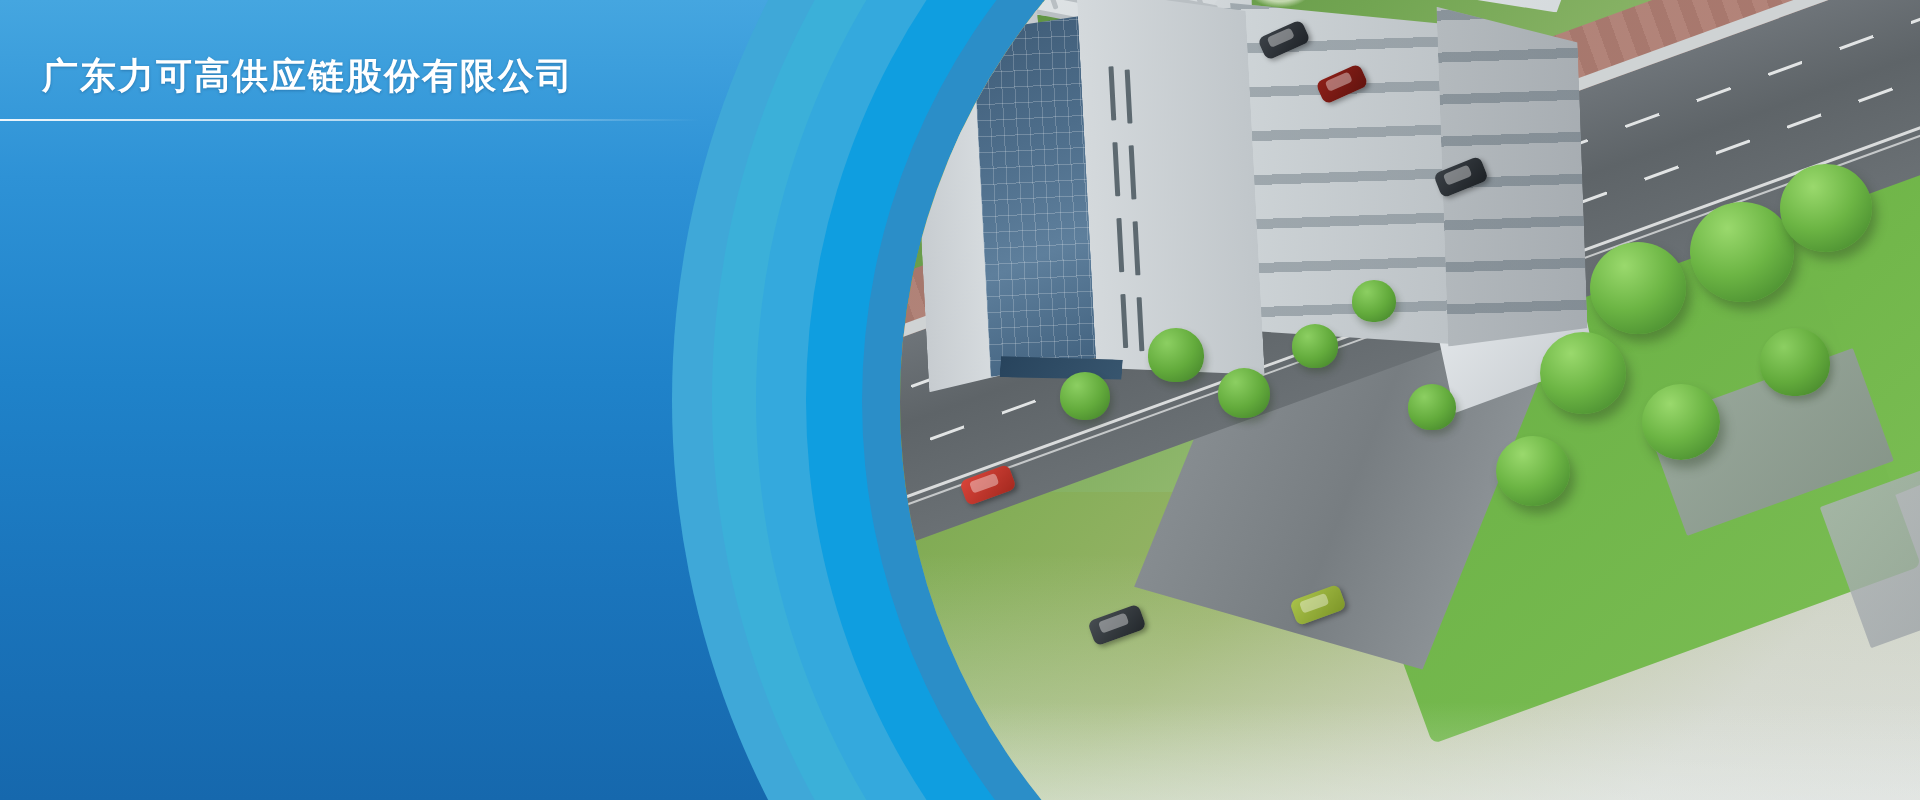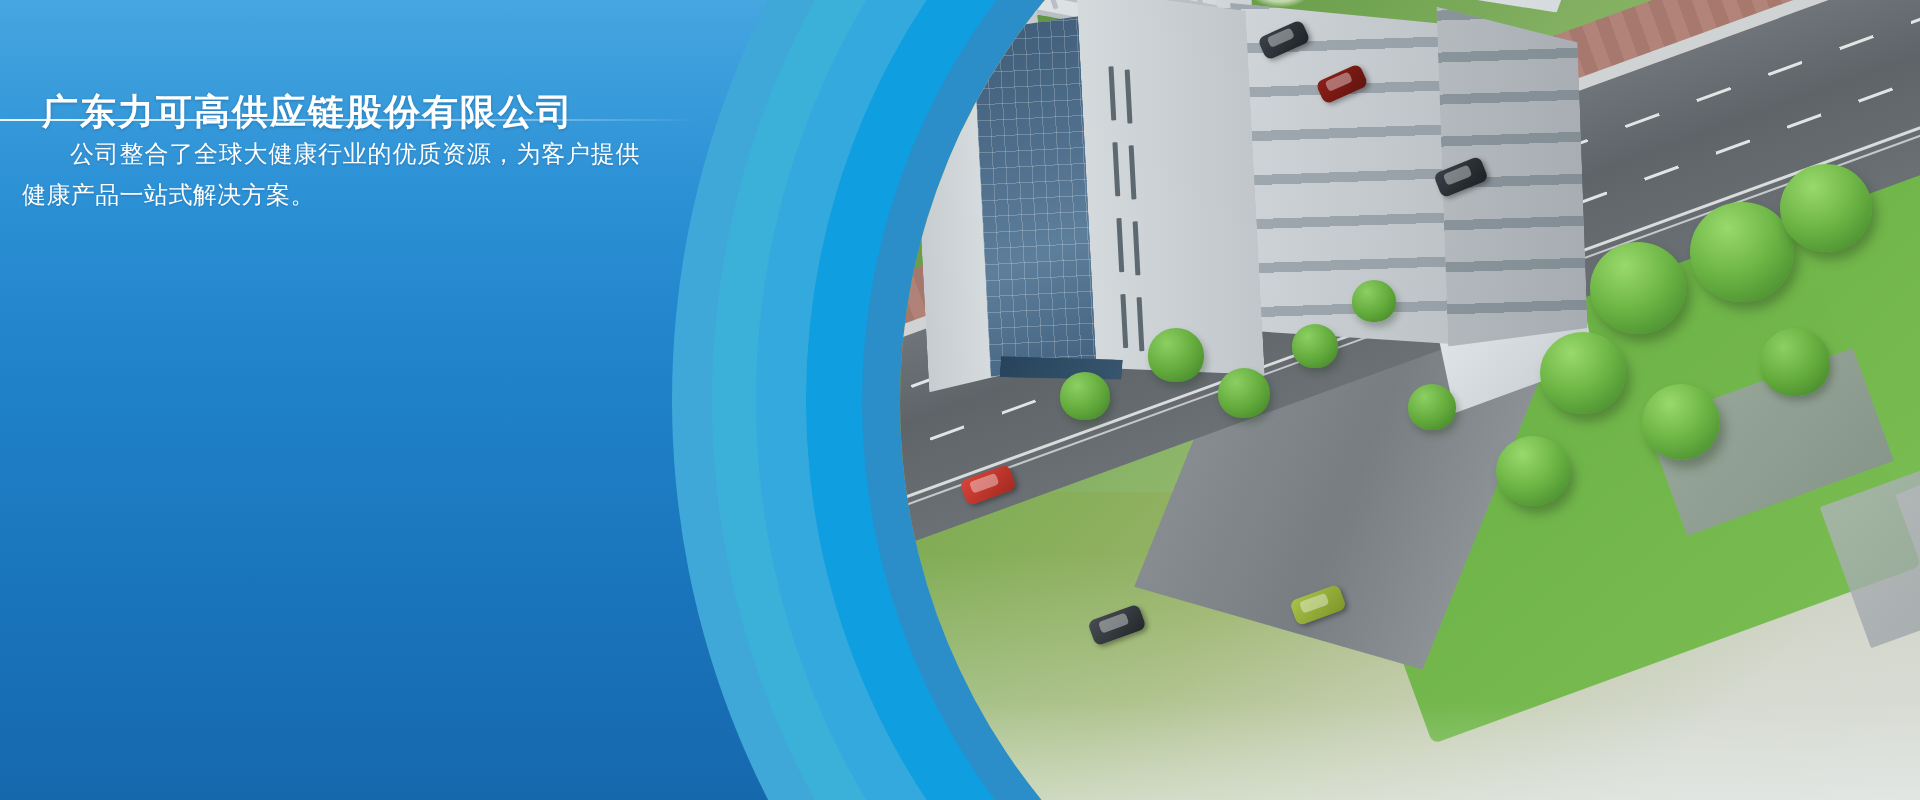--- a/index.html
+++ b/index.html
@@ -184,21 +184,21 @@
   #fog{
     position:absolute; left:0; bottom:0; width:1260px; height:330px;
     background:linear-gradient(180deg,rgba(240,243,245,0) 0%,rgba(238,242,244,.5) 45%,rgba(242,245,247,.82) 100%);
   }
 
   
   #text-panel{ position:absolute; left:0; top:0; width:700px; height:800px; }
   #page-title{
     position:absolute; left:42px; top:52px;
     font-size:36px; font-weight:700; color:#ffffff; letter-spacing:2px;
-    text-shadow:0 1px 3px rgba(0,40,80,.3); white-space:nowrap;margin-top:36px;
+    text-shadow:0 1px 3px rgba(0,40,80,.3); white-space:nowrap;
   }
   #title-divider{
     position:absolute; left:0; top:119px; width:700px; height:2px;
     background:linear-gradient(90deg,rgba(255,255,255,.92) 0%,rgba(255,255,255,.55) 62%,rgba(255,255,255,0) 100%);
   }
   #body-copy{
     position:absolute; left:22px; top:134px; width:618px;
     color:#ffffff; font-size:24px; line-height:1.70; text-align:justify;
     text-justify:inter-ideograph; letter-spacing:.4px;
     text-shadow:0 1px 2px rgba(0,40,80,.22);
@@ -294,17 +294,16 @@
       <div class="car" style="left:360px;top:256px;width:48px;height:24px;background:linear-gradient(150deg,#3c4248,#1f2328);transform:rotate(-24deg);"></div>
 
       <div id="fog"></div>
     </div>
   </div>
 
   <div id="text-panel">
     <h1 id="page-title">广东力可高供应链股份有限公司</h1>
     <div id="title-divider"></div>
     <div id="body-copy">
-      <p>公司整合了全球大健康行业的优质资源，为客户提供健康产品一站式解决方案。</p>
     </div>
   </div>
 
 </div>
 
 </body></html>

